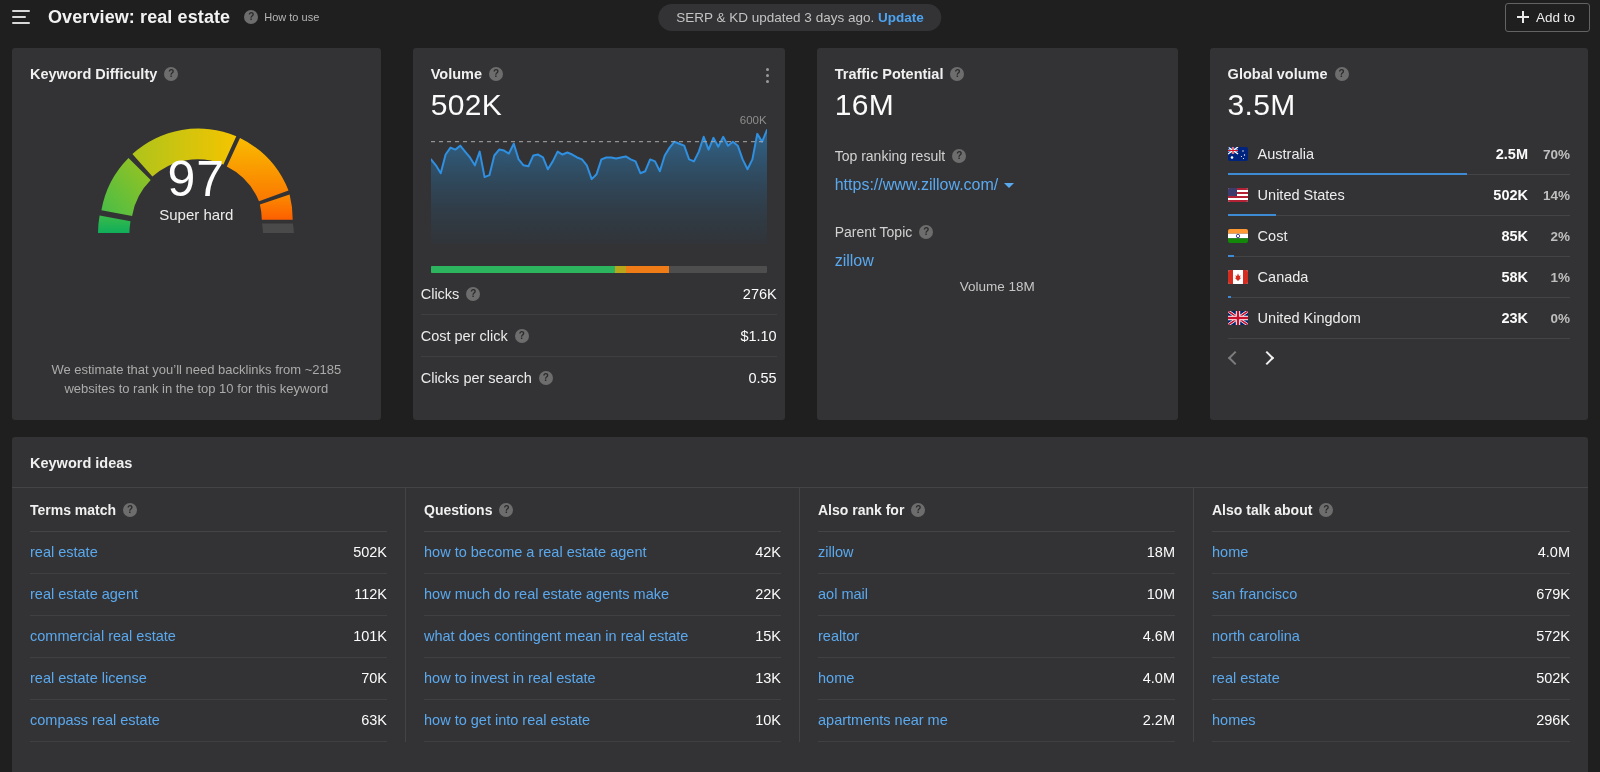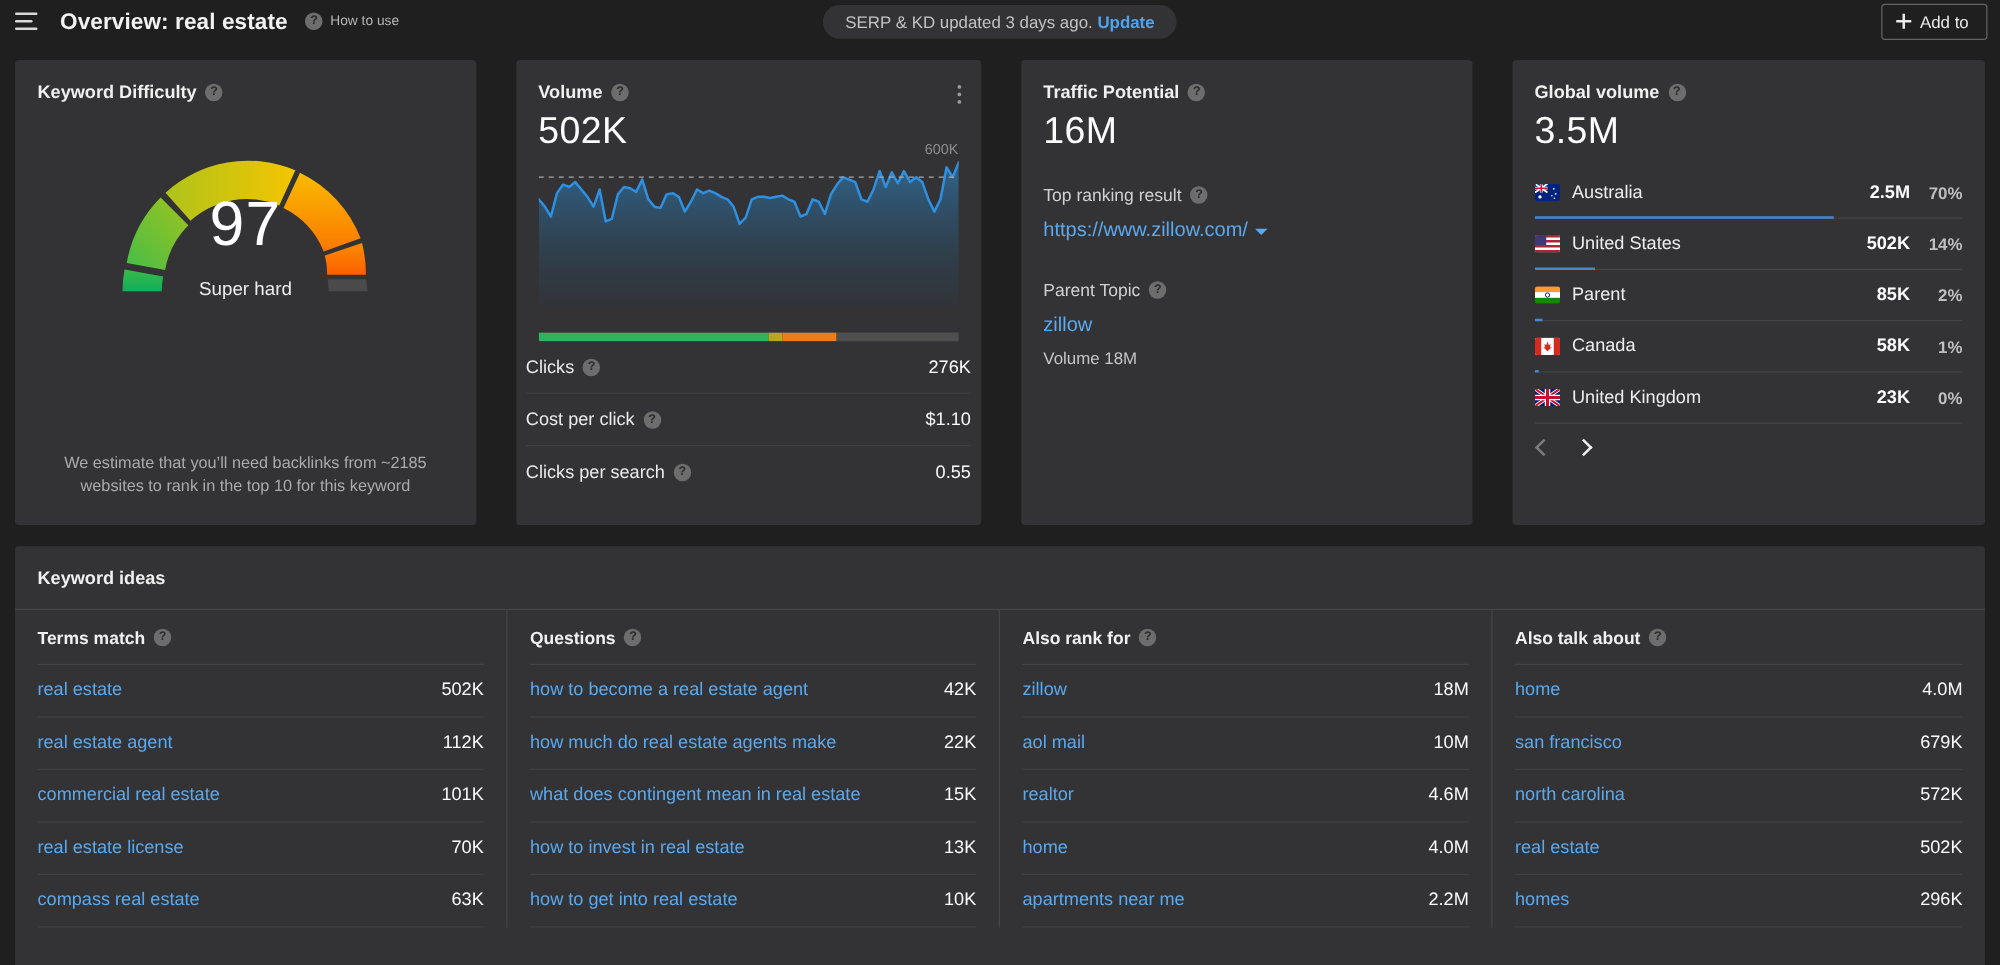--- a/index.html
+++ b/index.html
@@ -84,21 +84,21 @@
   .kebab i { width: 3px; height: 3px; background: #9a9a9a; border-radius: 50%; display:block;}
 
   
   .gauge-wrap { position: relative; width: 100%; height: 210px; margin-top: 6px; }
   .gauge-svg { display:block; margin: 0 auto; }
   .gauge-num {
     position: absolute; left: 0; right: 0; top: 62px; text-align: center;
     font-size: 50px; color: #fdfdfd; font-weight: normal; letter-spacing: 1px;
   }
   .gauge-label {
-    position: absolute; left: 0; right: 0; top: 135px; text-align: center;
+    position: absolute; left: 0; right: 0; top: 118px; text-align: center;
     font-size: 15px; color: #ededed;
   }
   .kd-note {
     position: absolute; bottom: 22px; left: 0; right: 0;
     text-align: center; font-size: 13px; color: #ababab; line-height: 19px;
     padding: 0 24px;
   }
 
   
   .spark-box { position: relative; margin: 4px 18px 0 18px; height: 130px; }
@@ -117,21 +117,21 @@
   }
   .kv:last-child { border-bottom: none; }
   .kv-label { font-size: 14.5px; color: #ebebeb; display: flex; align-items: center; gap: 7px; }
   .kv-val { margin-left: auto; font-size: 14.5px; color: #fbfbfb; }
 
   
   .tp-sub { font-size: 14px; color: #d2d2d2; display: flex; align-items: center; gap: 7px; padding: 0 18px; }
   .tp-link { font-size: 16px; color: #5aa9ef; padding: 0 18px; display: flex; align-items: center; gap: 6px; cursor: pointer; }
   .caret { width: 0; height: 0; border-left: 5px solid transparent; border-right: 5px solid transparent; border-top: 5px solid #5aa9ef; display:inline-block; }
   .tp-ptopic { font-size: 16px; color: #5aa9ef; padding: 0 18px; cursor: pointer; }
-  .tp-vol { font-size: 13.5px; color: #c6c6c6; padding: 0 18px; }
+  .tp-vol { font-size: 13.5px; color: #c6c6c6; padding: 0 18px; text-align: center; }
 
   
   .gv-list { padding: 12px 18px 0 18px; }
   .gv-row { position: relative; height: 41px; display: flex; align-items: center; border-bottom: 1px solid #444446; }
   .flag { width: 20px; height: 14px; border-radius: 2px; flex: 0 0 auto; margin-right: 10px; overflow:hidden; display:block; }
   .gv-name { font-size: 14.5px; color: #ededed; white-space: nowrap; }
   .gv-val { margin-left: auto; font-size: 14.5px; color: #fbfbfb; font-weight: bold; }
   .gv-pct { width: 42px; text-align: right; font-size: 13.5px; color: #bfbfbf; font-weight: bold; }
   .gv-bar { position: absolute; left: 0; bottom: -1px; height: 2px; background: #3d8bd4; }
 
@@ -356,21 +356,21 @@
           <span class="gv-pct">14%</span>
           <span class="gv-bar" style="width:14%;background:#3d8bd4"></span>
         </div>
         <div class="gv-row">
           <span class="flag"><svg viewBox="0 0 20 14">
               <rect width="20" height="4.67" fill="#ff9933"></rect>
               <rect y="4.67" width="20" height="4.66" fill="#fff"></rect>
               <rect y="9.33" width="20" height="4.67" fill="#138808"></rect>
               <circle cx="10" cy="7" r="1.7" fill="none" stroke="#000080" stroke-width=".7"></circle>
             </svg></span>
-          <span class="gv-name">Parent</span>
+          <span class="gv-name">Cost</span>
           <span class="gv-val">85K</span>
           <span class="gv-pct">2%</span>
           <span class="gv-bar" style="width:2%;background:#3d8bd4"></span>
         </div>
         <div class="gv-row">
           <span class="flag"><svg viewBox="0 0 20 14">
               <rect width="20" height="14" fill="#fff"></rect>
               <rect width="5" height="14" fill="#d52b1e"></rect>
               <rect x="15" width="5" height="14" fill="#d52b1e"></rect>
               <path d="M10 3.2 L11 6 L12.6 5.3 L11.8 8 L13.5 7.6 L10 11 L6.5 7.6 L8.2 8 L7.4 5.3 L9 6 Z" fill="#d52b1e"></path>

